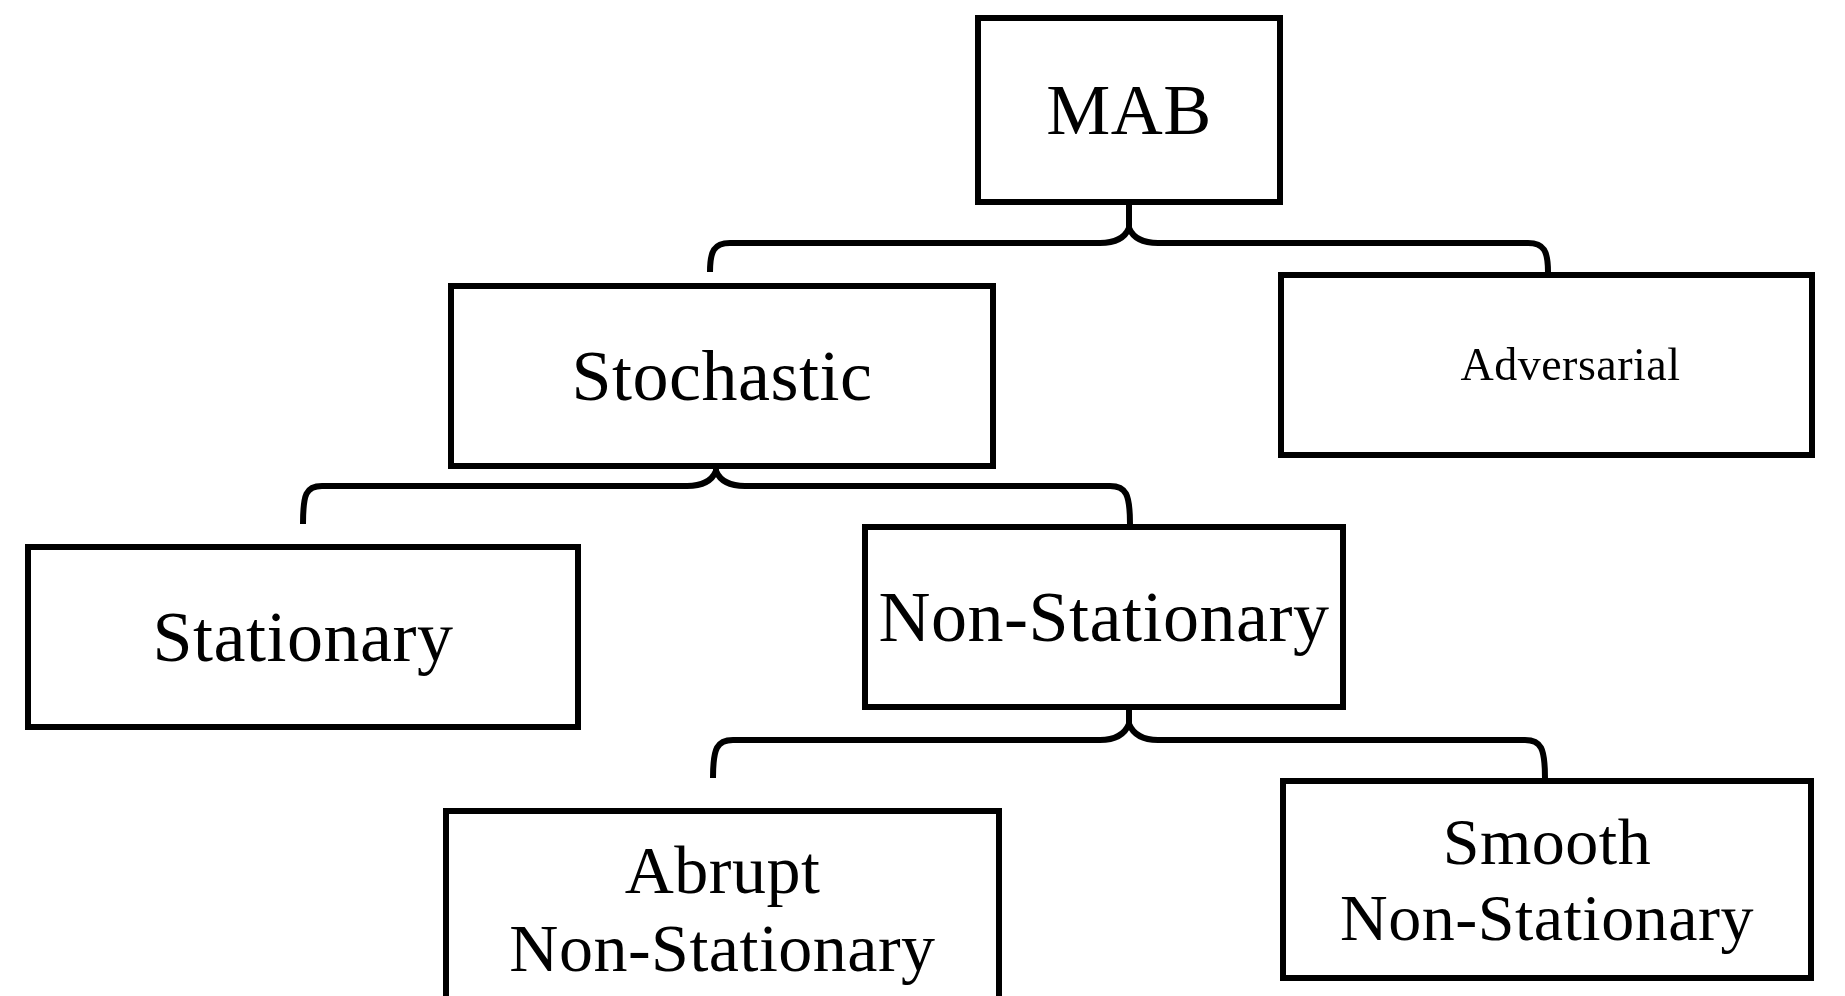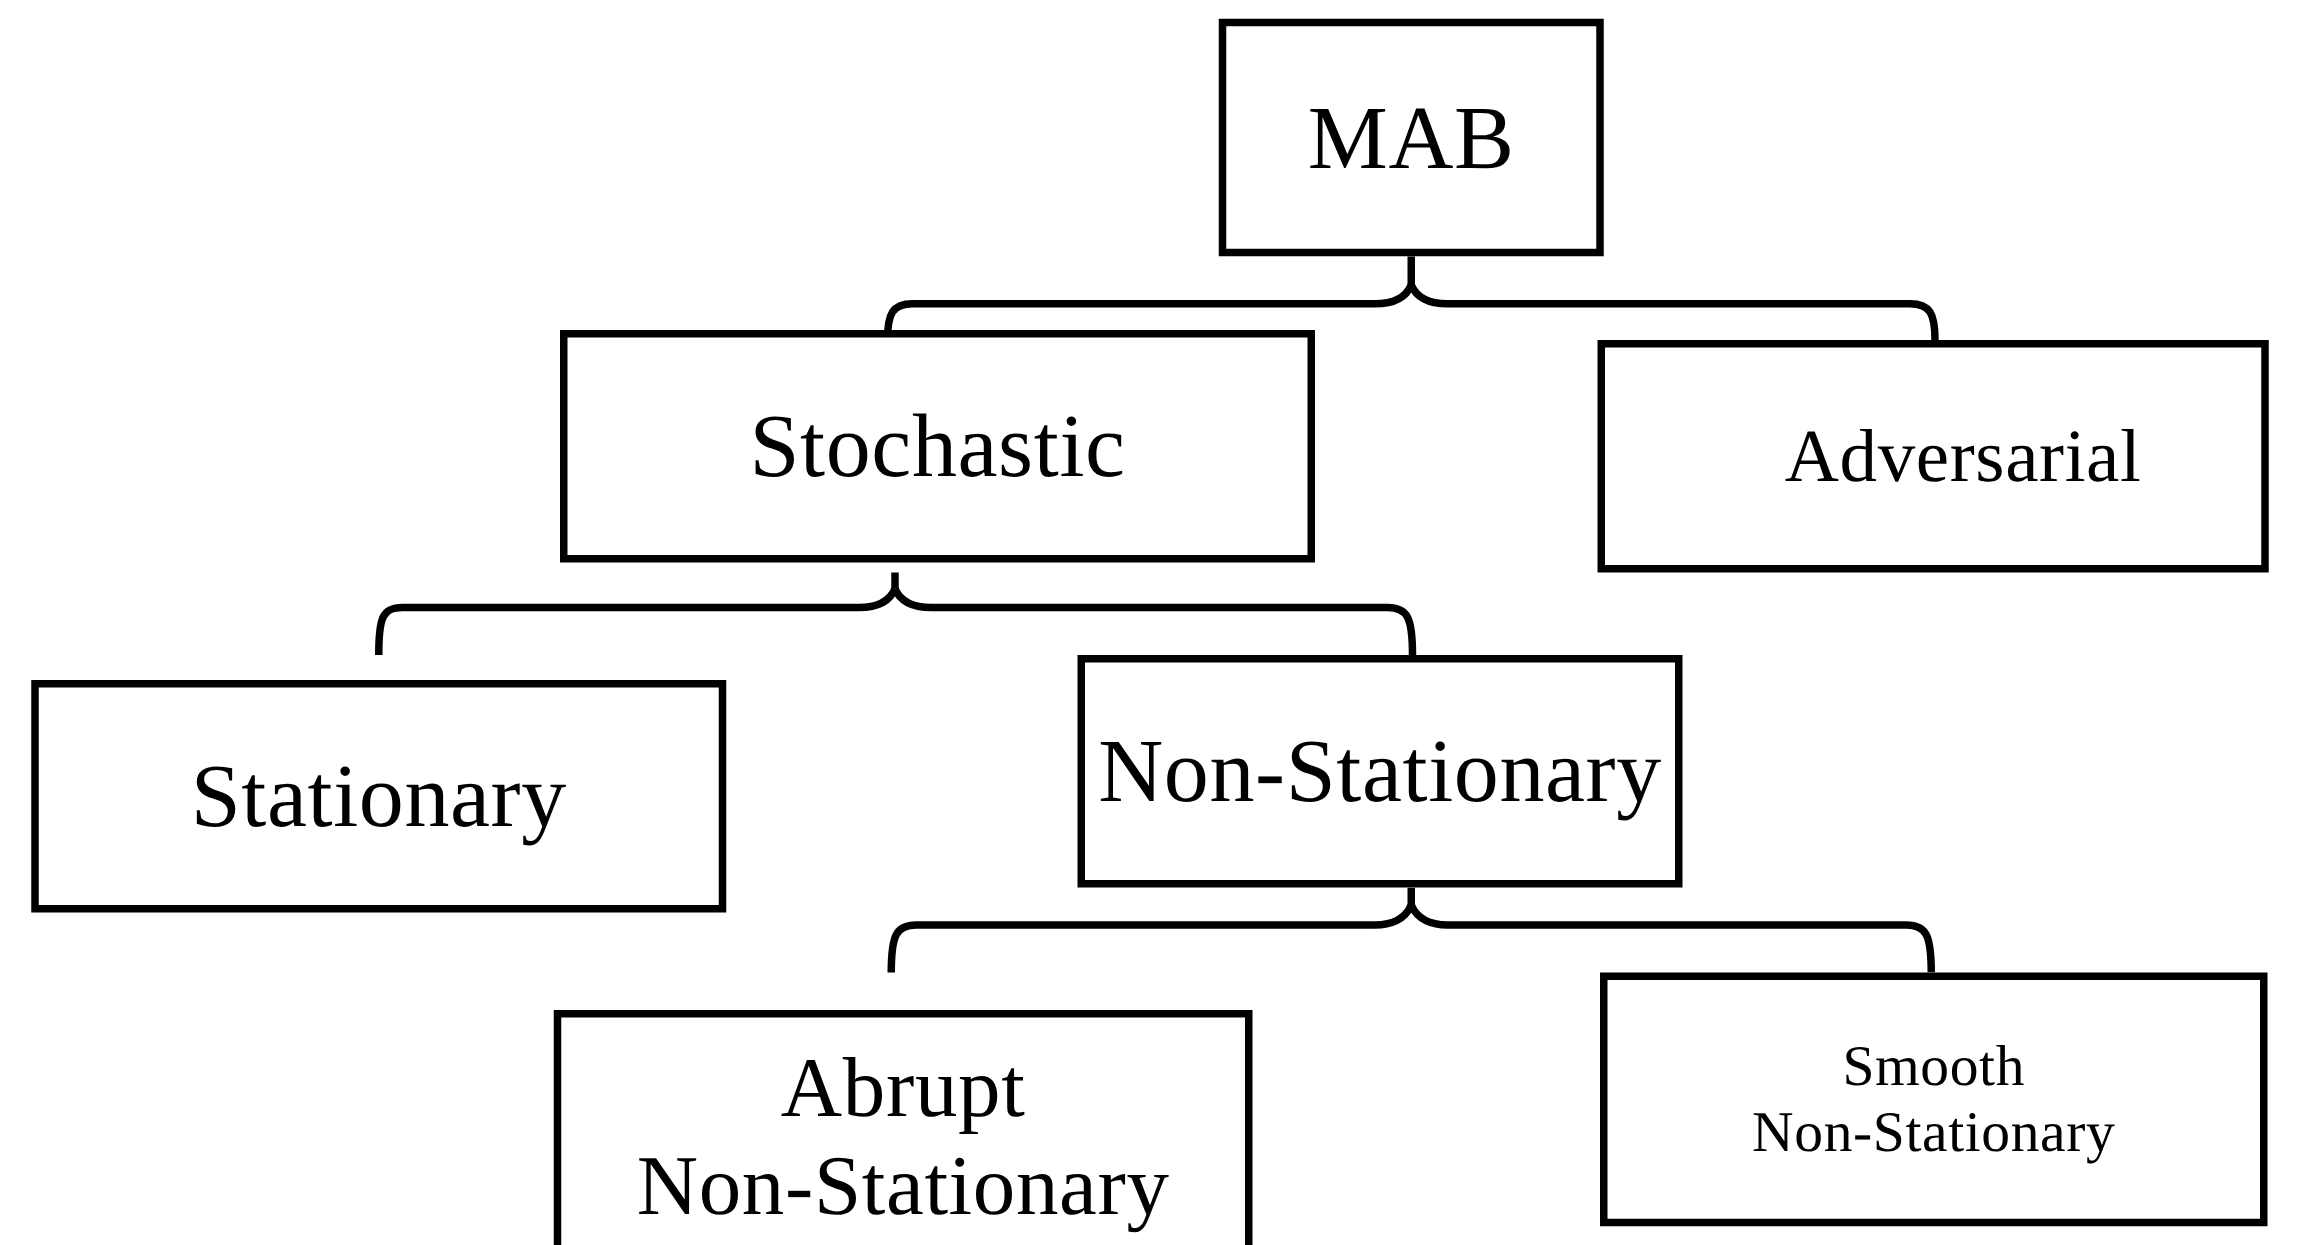--- a/index.html
+++ b/index.html
@@ -41,26 +41,26 @@
   }
   .node-label {
     display: block;
     width: 100%;
     padding: 0 6px;
     white-space: pre-line;
     letter-spacing: 0.5px;
   }
   
   #node-mab        { left: 975px;  top: 15px;  width: 308px; height: 190px; font-size: 72px; }
-  #node-stochastic { left: 448px;  top: 264px; width: 604px; height: 186px; font-size: 72px; }
-  #node-adversarial{ left: 1278px; top: 272px; width: 537px; height: 186px; font-size: 60px; padding-left: 48px; }
+  #node-stochastic { left: 448px;  top: 283px; width: 548px; height: 186px; font-size: 72px; }
+  #node-adversarial{ left: 1278px; top: 272px; width: 537px; height: 186px; font-size: 46px; padding-left: 48px; }
   #node-stationary { left: 25px;   top: 544px; width: 556px; height: 186px; font-size: 72px; }
   #node-nonstat    { left: 862px;  top: 524px; width: 484px; height: 186px; font-size: 72px; }
   #node-abrupt     { left: 443px;  top: 808px; width: 559px; height: 203px; font-size: 68px; }
-  #node-smooth     { left: 1280px; top: 778px; width: 534px; height: 203px; font-size: 46px; }
+  #node-smooth     { left: 1280px; top: 778px; width: 534px; height: 203px; font-size: 66px; }
 </style>
 </head>
 <body>
 
 <div id="diagram-root">
 
   <svg id="connector-layer" viewBox="0 0 1845 996" width="1845" height="996" xmlns="http://www.w3.org/2000/svg">
     <g fill="none" stroke="#000000" stroke-width="6" stroke-linecap="butt">
 
       <path d="M 1129 205 L 1129 228"></path>

